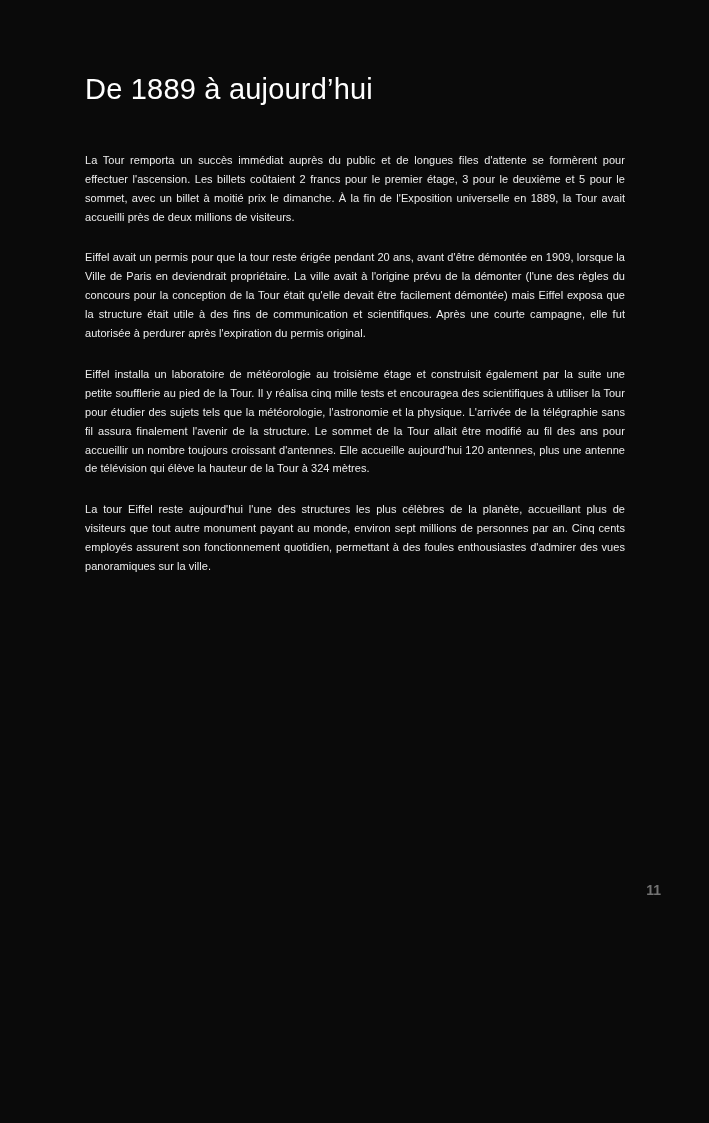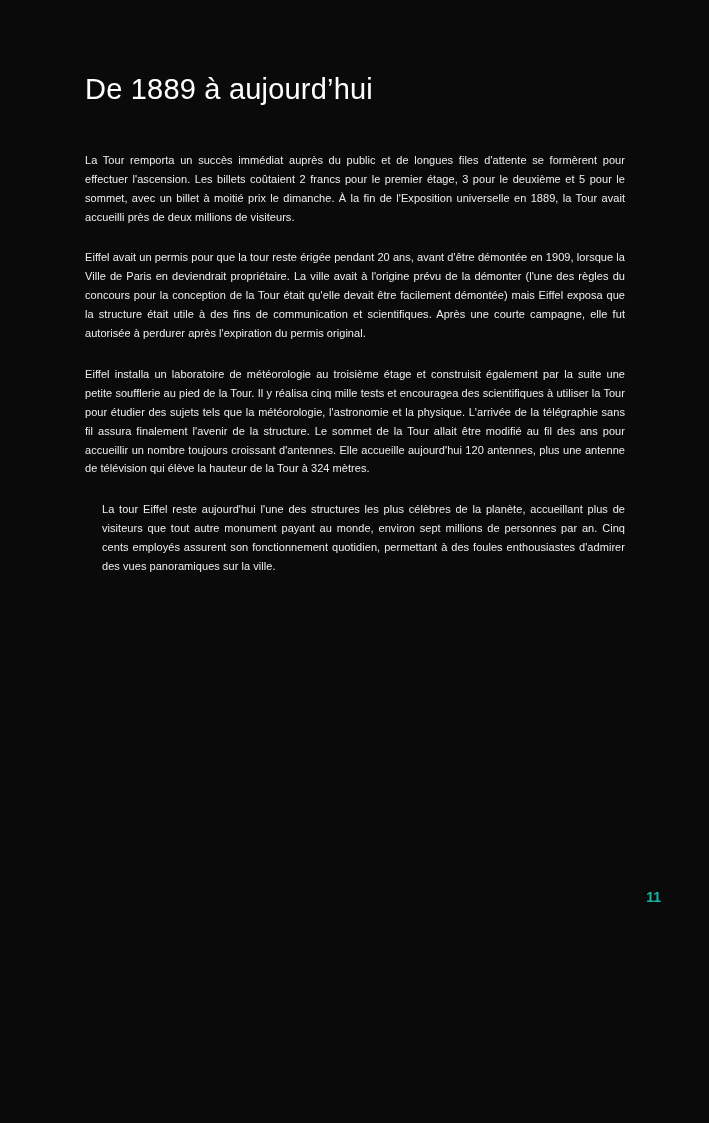--- a/index.html
+++ b/index.html
@@ -39,29 +39,28 @@
     font-size: 11px;
     line-height: 1.72;
     text-align: justify;
     text-justify: inter-word;
     margin: 0 0 22px 0;
     color: #ededed;
     letter-spacing: 0.05px;
   }
   .para:last-child {
     margin-bottom: 0;
-    margin-left: 17px;
   }
   .page-number {
     position: absolute;
     right: 48px;
-    bottom: 37px;
+    bottom: 44px;
     font-size: 14px;
     font-weight: bold;
-    color: #14b8a6;
+    color: #737373;
   }
 </style>
 </head>
 <body>
 
 <div class="page">
   <div class="content">
     <h1 class="page-title">De 1889 à aujourd’hui</h1>
     <p class="para">La Tour remporta un succès immédiat auprès du public et de longues files d'attente se formèrent pour effectuer l'ascension. Les billets coûtaient 2 francs pour le premier étage, 3 pour le deuxième et 5 pour le sommet, avec un billet à moitié prix le dimanche. À la fin de l'Exposition universelle en 1889, la Tour avait accueilli près de deux millions de visiteurs.</p>
     <p class="para">Eiffel avait un permis pour que la tour reste érigée pendant 20 ans, avant d'être démontée en 1909, lorsque la Ville de Paris en deviendrait propriétaire. La ville avait à l'origine prévu de la démonter (l'une des règles du concours pour la conception de la Tour était qu'elle devait être facilement démontée) mais Eiffel exposa que la structure était utile à des fins de communication et scientifiques. Après une courte campagne, elle fut autorisée à perdurer après l'expiration du permis original.</p>

